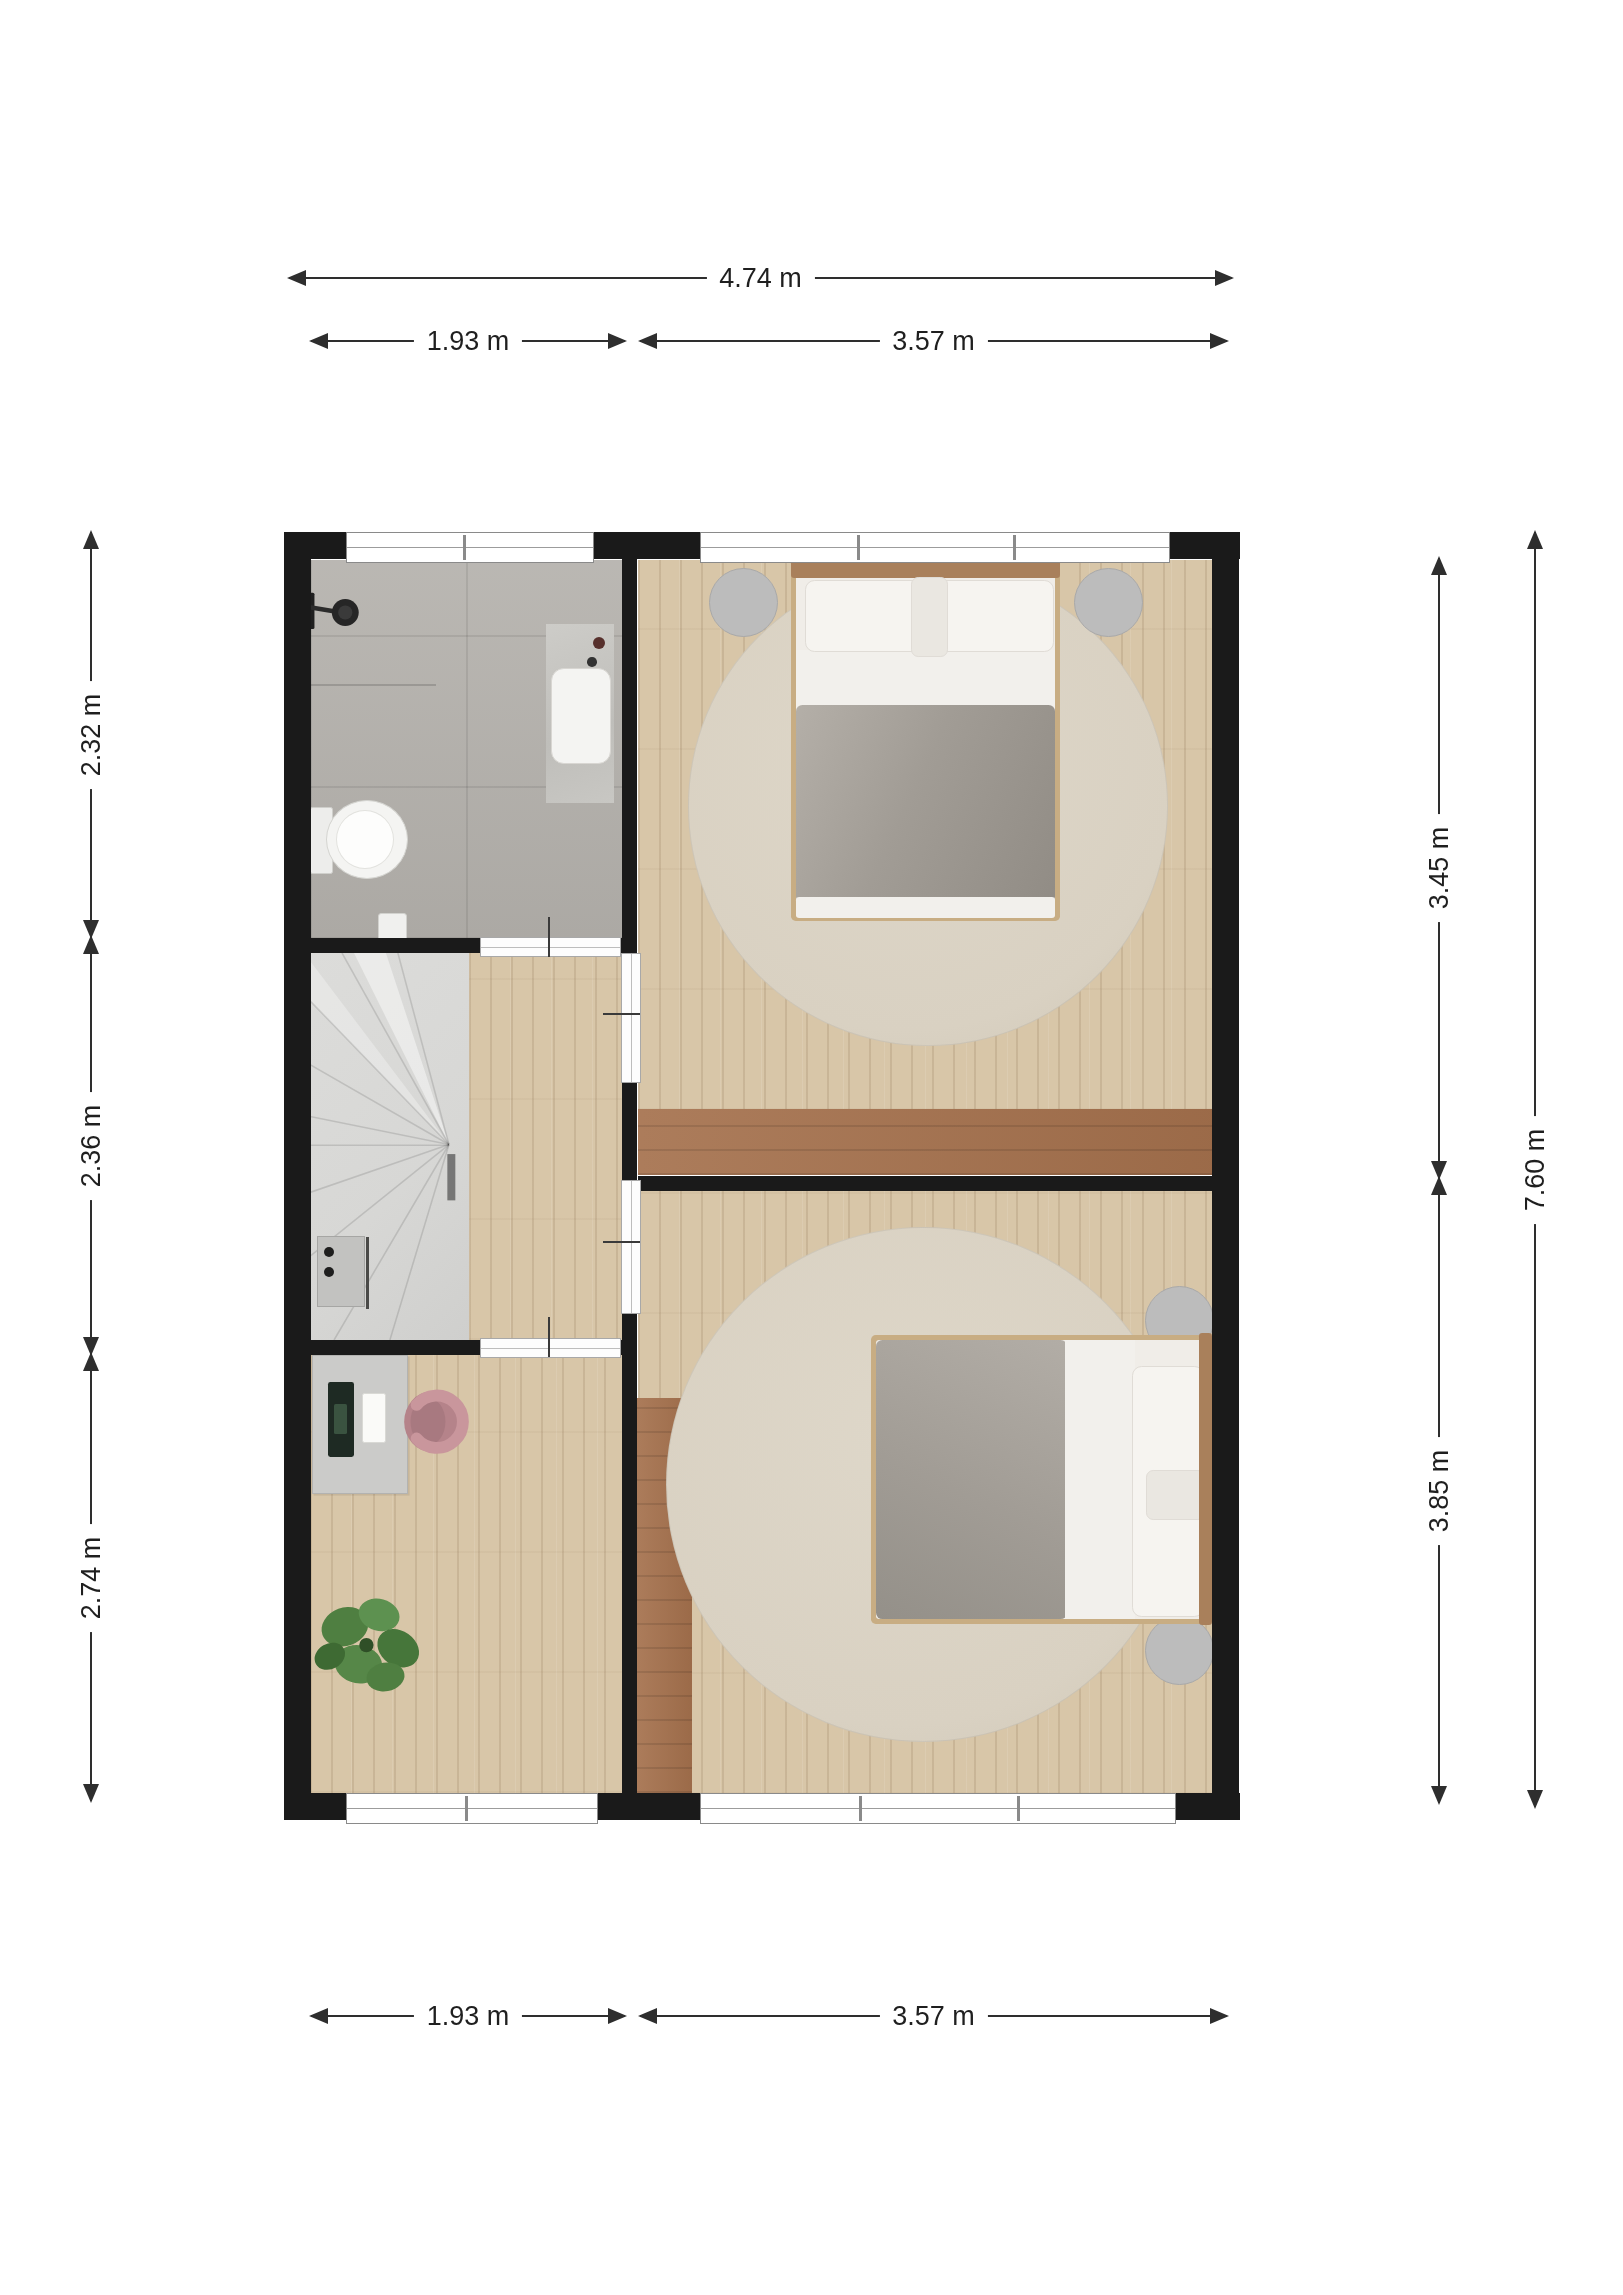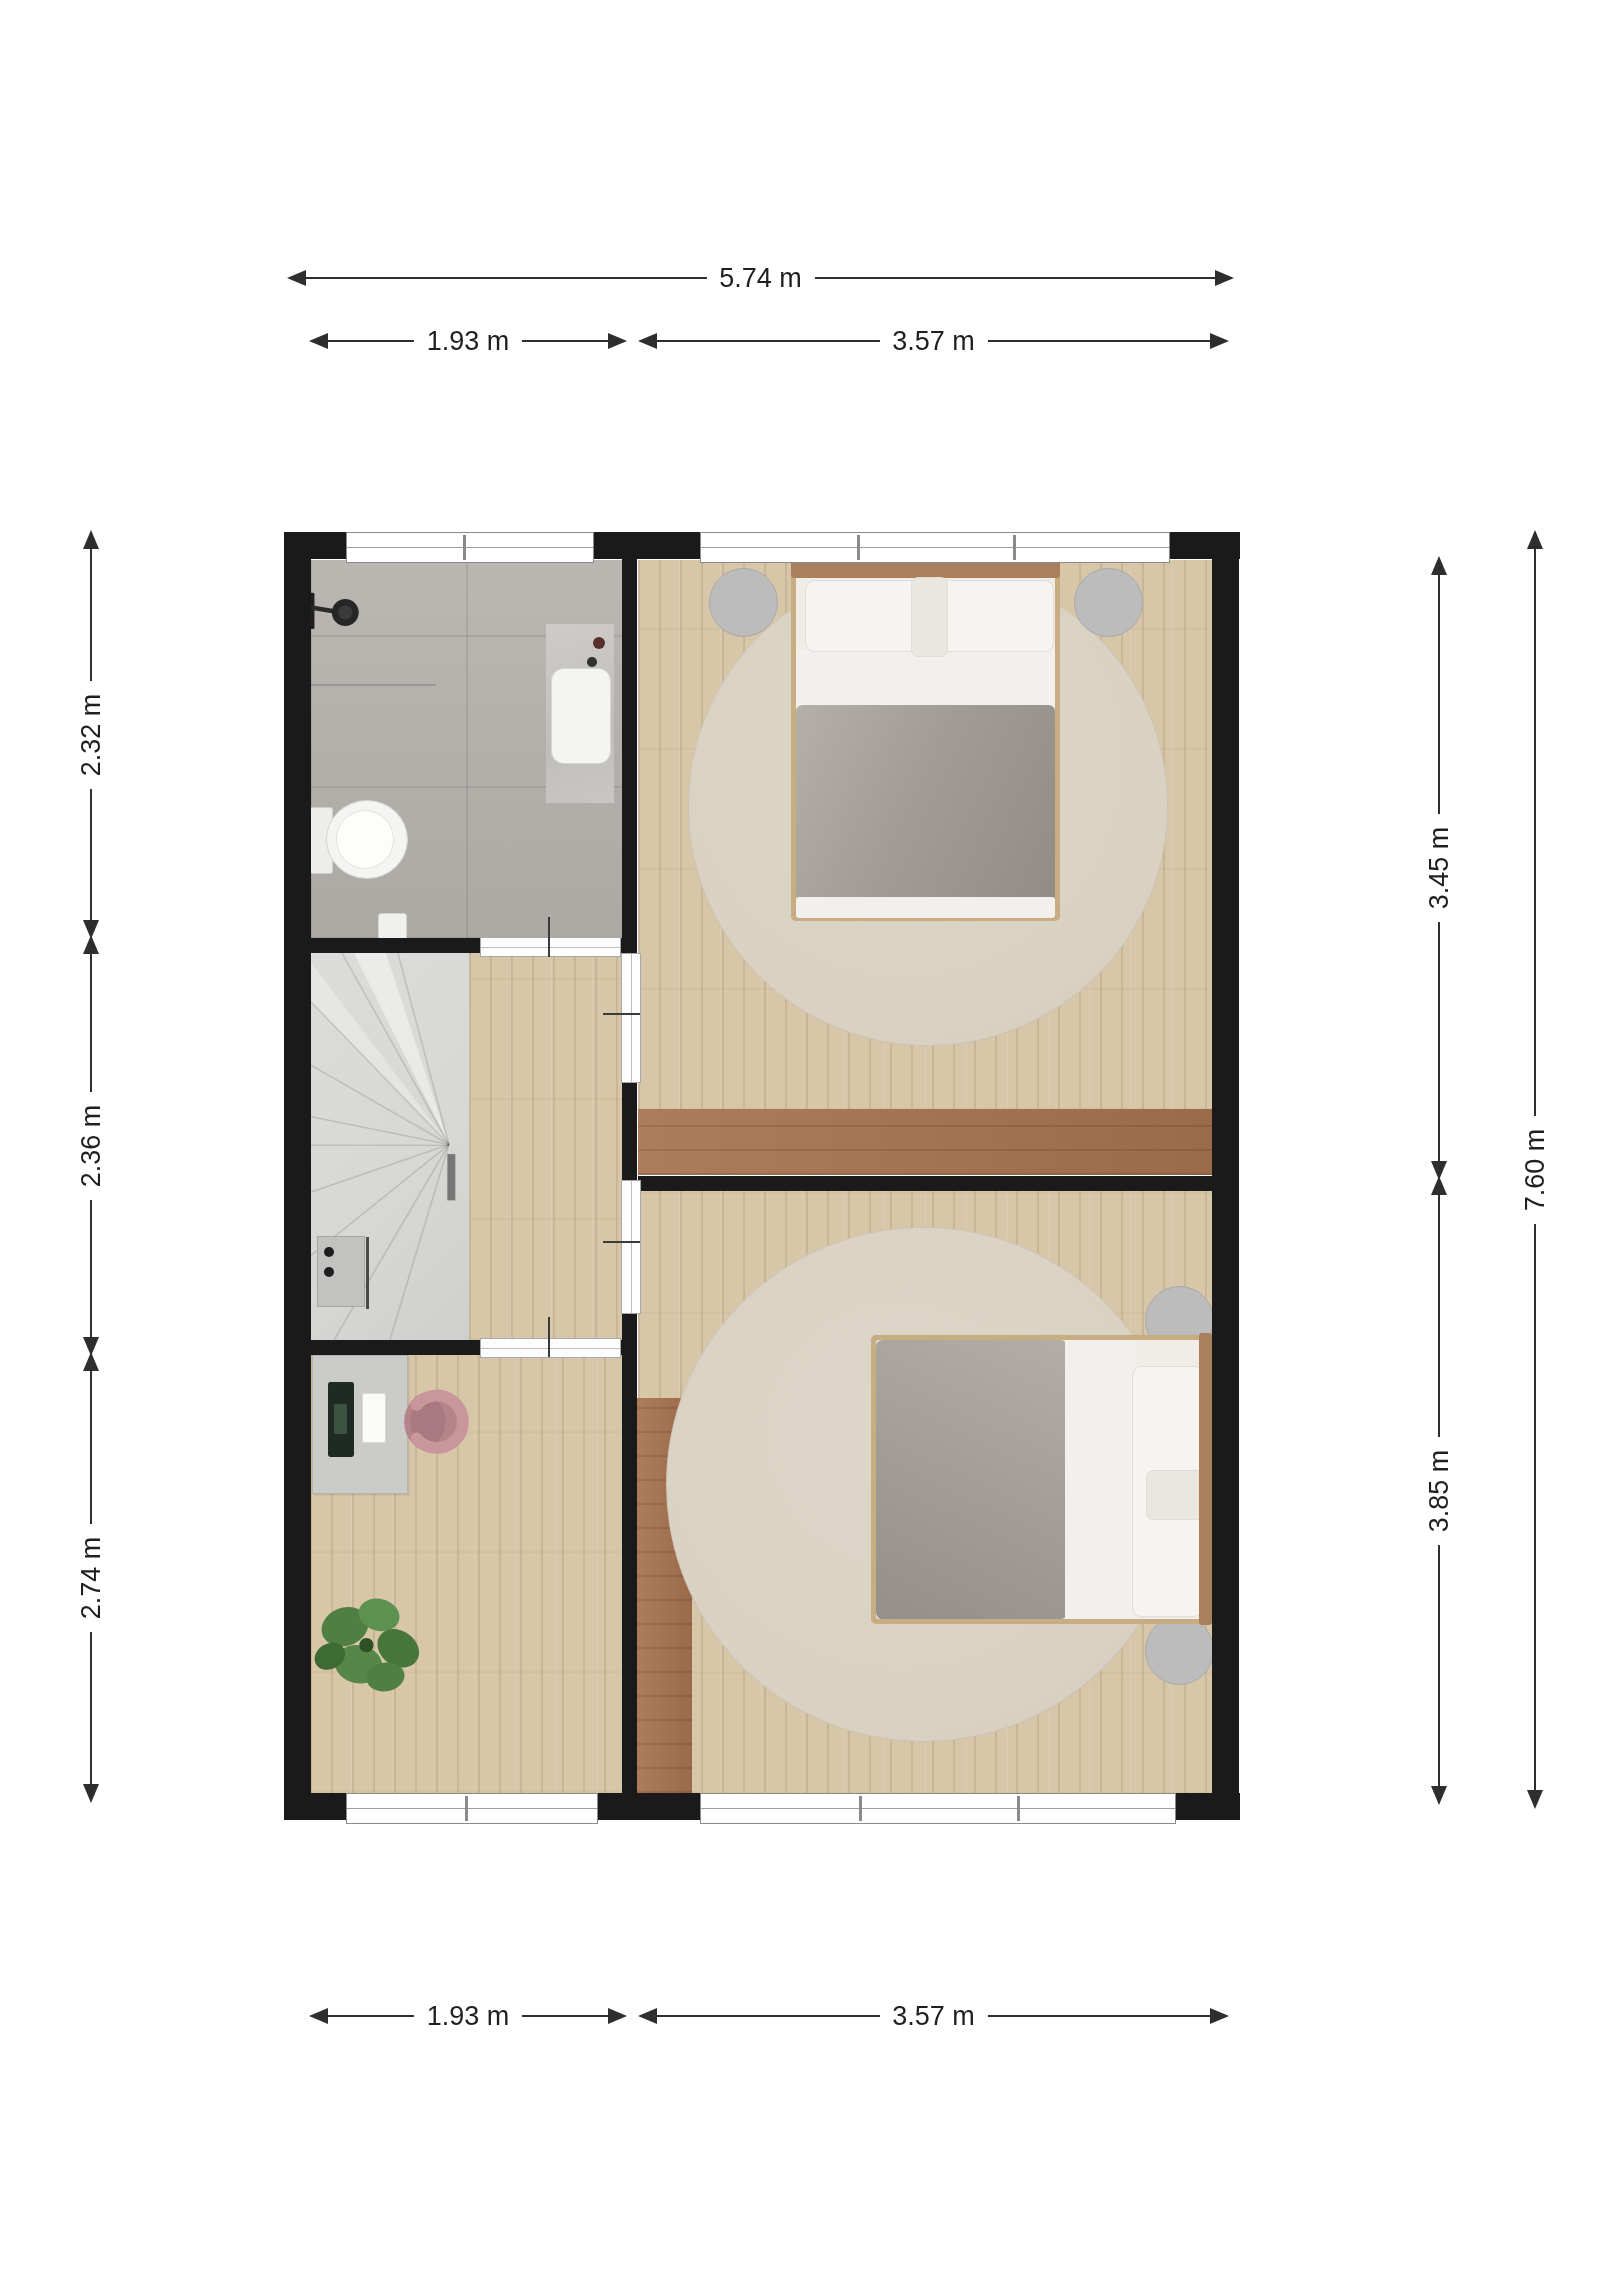--- a/index.html
+++ b/index.html
@@ -218,21 +218,21 @@
   <div class="door v" style="left:621px;top:1180px;width:18.3px;height:132px;"></div>
   <div class="tickmark" style="left:548px;top:917px;width:2.4px;height:40px;"></div>
   <div class="tickmark" style="left:548px;top:1317px;width:2.4px;height:40px;"></div>
   <div class="tickmark" style="left:603px;top:1013px;width:37px;height:2.4px;"></div>
   <div class="tickmark" style="left:603px;top:1241px;width:37px;height:2.4px;"></div>
 
   <div class="dim" style="left:289px;top:278px;width:943px;height:0;">
     <div class="dline"></div>
       <div class="ah left"></div>
       <div class="ah right"></div>
-    <span class="dlabel">5.74 m</span>
+    <span class="dlabel">4.74 m</span>
   </div>
   <div class="dim" style="left:311px;top:341px;width:314px;height:0;">
     <div class="dline"></div>
       <div class="ah left"></div>
       <div class="ah right"></div>
     <span class="dlabel">1.93 m</span>
   </div>
   <div class="dim" style="left:640px;top:341px;width:587px;height:0;">
     <div class="dline"></div>
       <div class="ah left"></div>

